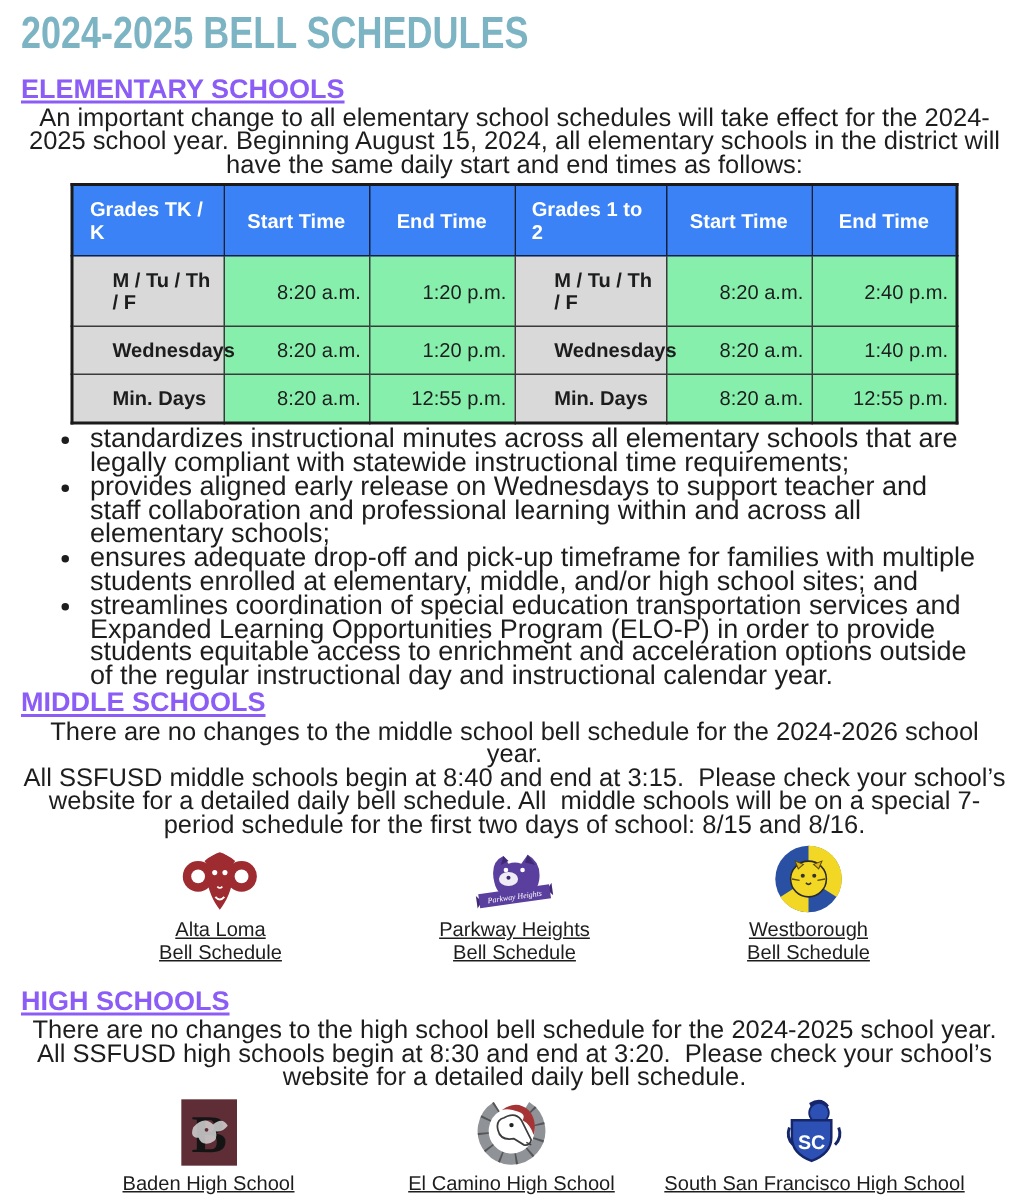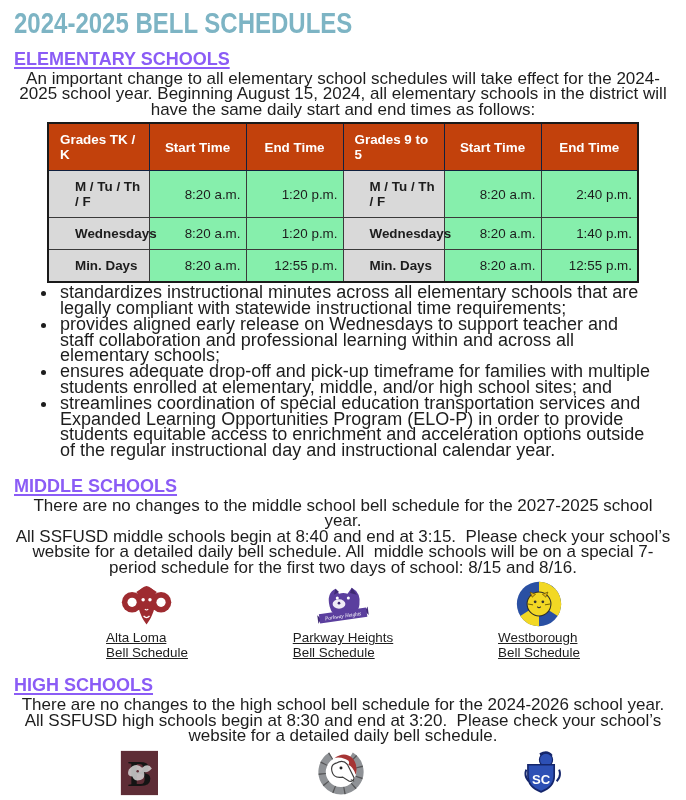--- a/index.html
+++ b/index.html
@@ -13,39 +13,39 @@
     text-decoration:underline;text-decoration-thickness:2px;text-underline-offset:2px;color:#8b5cf6;}
 
   p.body-text{margin:0;font-size:17px;line-height:15.4px;white-space:pre-wrap;text-align:center;}
   .mt{margin-top:12px;}
 
   
   table.sched{border-collapse:collapse;table-layout:fixed;width:590px;margin:5px 0 0 33px;
     border:2px solid #1a1a1a;}
   table.sched col.c-label{width:101px;}
   table.sched col.c-time{width:97px;}
-  table.sched th{background:#c2410c;color:#ffffff;font-size:13.4px;font-weight:bold;
+  table.sched th{background:#3b82f6;color:#ffffff;font-size:13.4px;font-weight:bold;
     padding:8px 5px;border:1px solid #10203f;text-align:center;}
   table.sched th.left{text-align:left;padding-left:11px;}
   table.sched td{font-size:13.4px;padding:8px 5px;border:1px solid #3a3a3a;text-align:right;background:#86efac;}
   table.sched td.label{background:#d9d9d9;font-weight:bold;text-align:left;padding-left:26px;}
 
   ul.bullets{margin:2px 0 0 0;padding:0 18px 0 44px;}
   ul.bullets li{font-size:18px;line-height:15.8px;padding-left:2px;margin:0;}
 
-  .section-middle{margin-top:18px;}
+  .section-middle{}
   .section-high{margin-top:16px;}
 
   .schools-row{display:flex;justify-content:space-between;margin-top:6px;}
   .schools-row.middle-row{padding:0 35px;}
   .schools-row.high-row{padding:0 28px 0 24px;}
   .school-col{width:205px;display:flex;flex-direction:column;align-items:center;}
   .school-logo{height:46px;margin-bottom:3px;}
   a.school-link{color:#1d1d1d;text-decoration:underline;font-size:13.4px;line-height:15.2px;
-    cursor:pointer;}
+    text-align:center;cursor:pointer;}
   a.school-link span{display:block;}
 </style>
 </head>
 <body>
 
 <div class="page">
 
   <h1 class="doc-title">2024-2025 BELL SCHEDULES</h1>
 
   
@@ -60,21 +60,21 @@
           <col class="c-time">
         <col class="c-label">
           <col class="c-time">
           <col class="c-time">
       </colgroup>
       <thead>
         <tr>
           <th class="left">Grades TK / K</th>
           <th>Start Time</th>
           <th>End Time</th>
-          <th class="left">Grades 9 to 5</th>
+          <th class="left">Grades 1 to 2</th>
           <th>Start Time</th>
           <th>End Time</th>
         </tr>
       </thead>
       <tbody>
         <tr>
           <td class="label">M / Tu / Th / F</td>
           <td>8:20 a.m.</td>
           <td>1:20 p.m.</td>
           <td class="label">M / Tu / Th / F</td>
@@ -104,21 +104,21 @@
       <li>standardizes instructional minutes across all elementary schools that are legally compliant with statewide instructional time requirements;</li>
       <li>provides aligned early release on Wednesdays to support teacher and staff collaboration and professional learning within and across all elementary schools;</li>
       <li>ensures adequate drop-off and pick-up timeframe for families with multiple students enrolled at elementary, middle, and/or high school sites; and</li>
       <li>streamlines coordination of special education transportation services and Expanded Learning Opportunities Program (ELO-P) in order to provide students equitable access to enrichment and acceleration options outside of the regular instructional day and instructional calendar year.</li>
     </ul>
   </section>
 
   
   <section class="section-middle">
     <h2 class="section-heading">MIDDLE SCHOOLS</h2>
-    <p class="body-text">There are no changes to the middle school bell schedule for the 2027-2025 school year.</p>
+    <p class="body-text">There are no changes to the middle school bell schedule for the 2024-2026 school year.</p>
     <p class="body-text mt">All SSFUSD middle schools begin at 8:40 and end at 3:15.  Please check your school’s website for a detailed daily bell schedule. All  middle schools will be on a special 7-period schedule for the first two days of school: 8/15 and 8/16.</p>
 
     <div class="schools-row middle-row">
 
       <div class="school-col">
         <svg class="school-logo" viewBox="0 0 60 54">
           <path d="M18 13 q12 -11 24 0 l-4 6 q-8 -6 -16 0 z" fill="#9e2b30"></path>
           <circle cx="13" cy="25" r="12" fill="#9e2b30"></circle>
             <circle cx="13" cy="25" r="5.4" fill="#ffffff"></circle>
           <circle cx="47" cy="25" r="12" fill="#9e2b30"></circle>
@@ -175,21 +175,21 @@
           <span>Bell Schedule</span>
         </a>
       </div>
 
     </div>
   </section>
 
   
   <section class="section-high">
     <h2 class="section-heading">HIGH SCHOOLS</h2>
-    <p class="body-text">There are no changes to the high school bell schedule for the 2024-2026 school year.</p>
+    <p class="body-text">There are no changes to the high school bell schedule for the 2024-2025 school year.</p>
     <p class="body-text mt">All SSFUSD high schools begin at 8:30 and end at 3:20.  Please check your school’s website for a detailed daily bell schedule.</p>
 
     <div class="schools-row high-row">
 
       <div class="school-col">
         <svg class="school-logo" viewBox="0 0 44 52">
           <rect x="1" y="1" width="42" height="50" fill="#5e2d36"></rect>
           <text x="22" y="41" font-size="40" font-weight="bold" fill="#141414" text-anchor="middle" font-family="Liberation Serif, serif">B</text>
           <path d="M10 22 q8 -9 15 -2 q7 -6 11 1 q-4 5 -9 4 q2 7 -4 9 q-7 2 -9 -4 q-7 0 -4 -8 z" fill="#d4d4d4" opacity="0.85"></path>
           <circle cx="20" cy="24" r="1.4" fill="#5e2d36"></circle>

